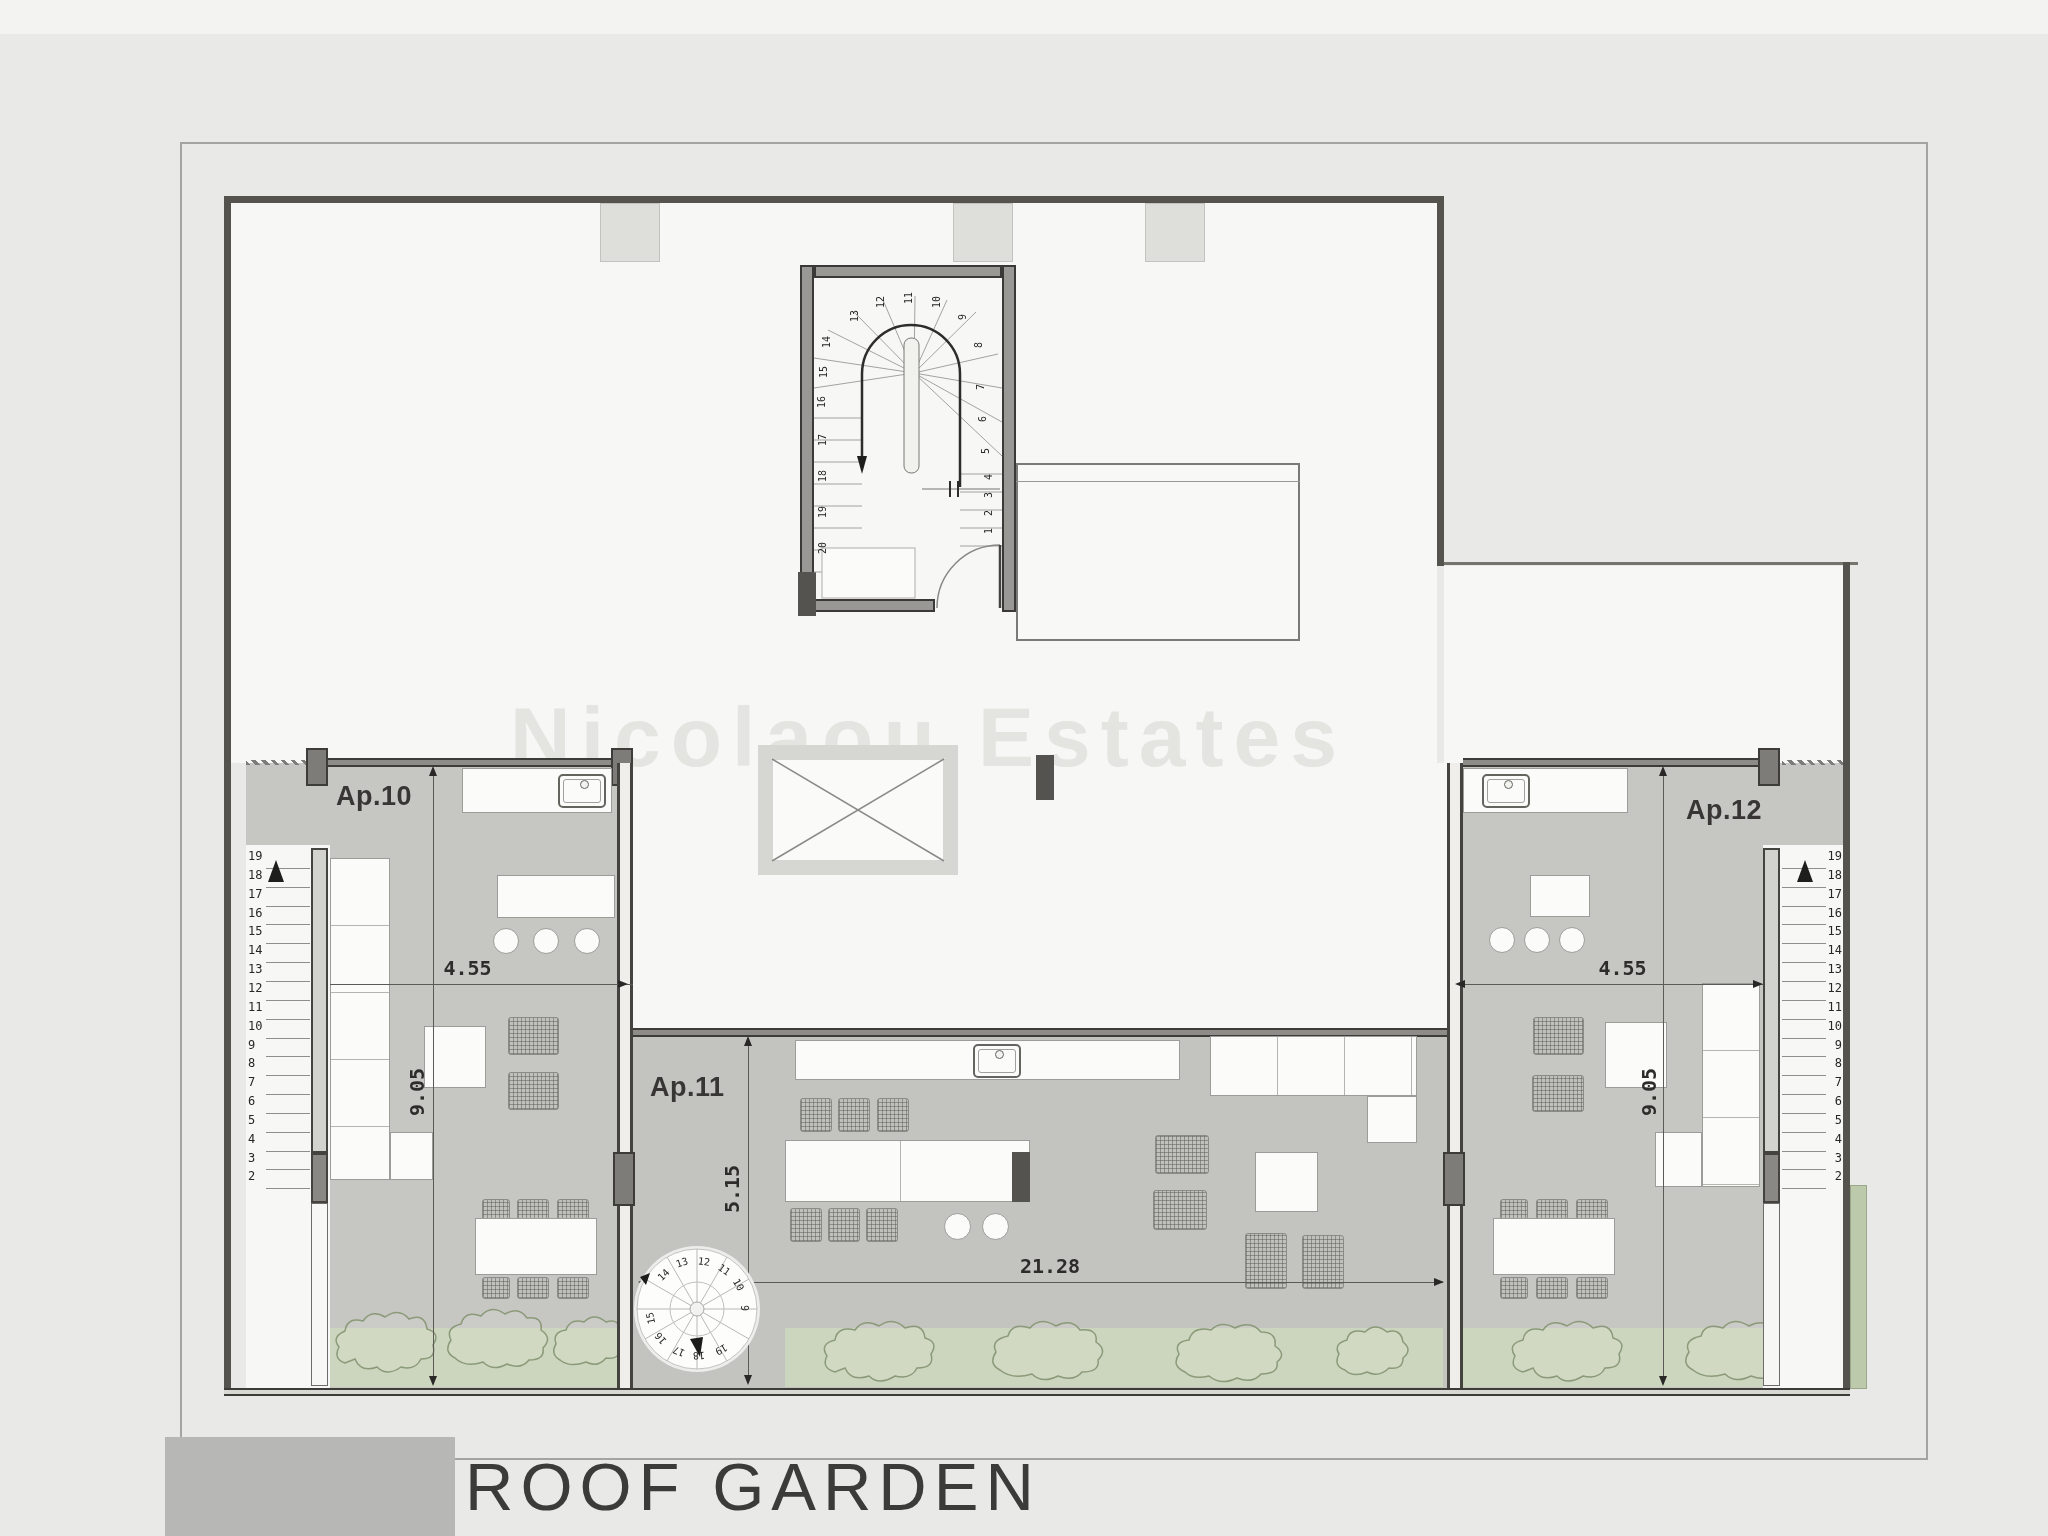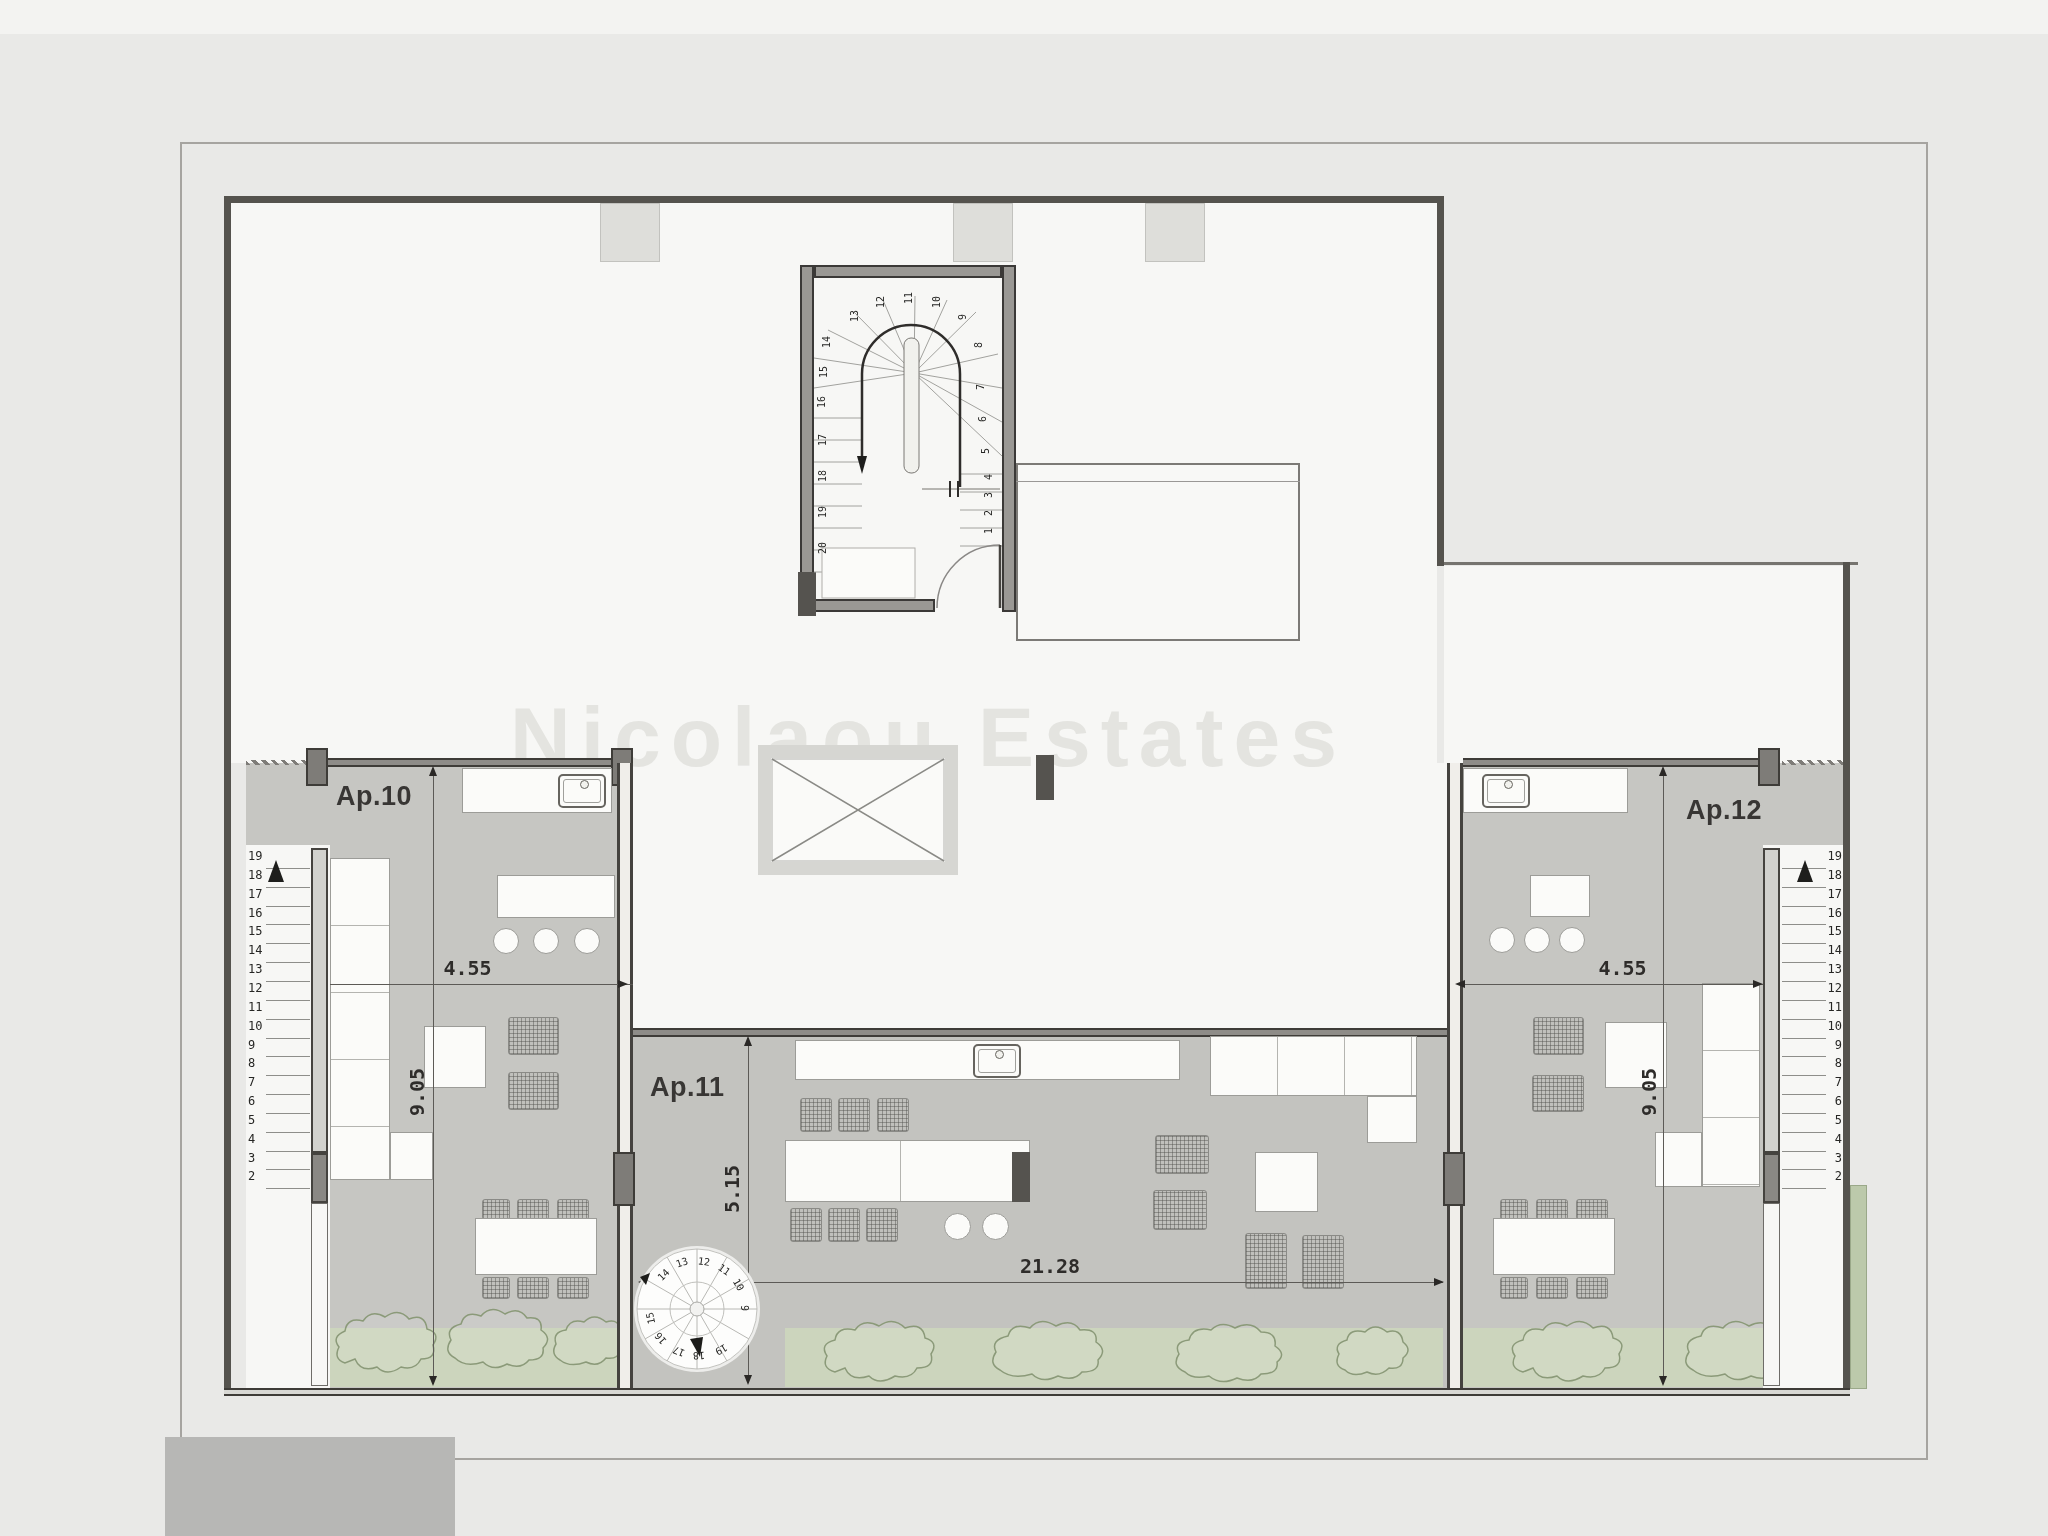--- a/index.html
+++ b/index.html
@@ -397,14 +397,15 @@
       <span style="--i: 11;">8</span>
       <span style="--i: 12;">7</span>
       <span style="--i: 13;">6</span>
       <span style="--i: 14;">5</span>
       <span style="--i: 15;">4</span>
       <span style="--i: 16;">3</span>
       <span style="--i: 17;">2</span>
     </div>
 
   <div class="abs legend-swatch" style="left:165px;top:1437px;width:290px;height:99px;"></div>
+  <div class="abs title" style="left:465px;top:1448px;">ROOF GARDEN</div>
 
 </div>
 
 </body></html>

